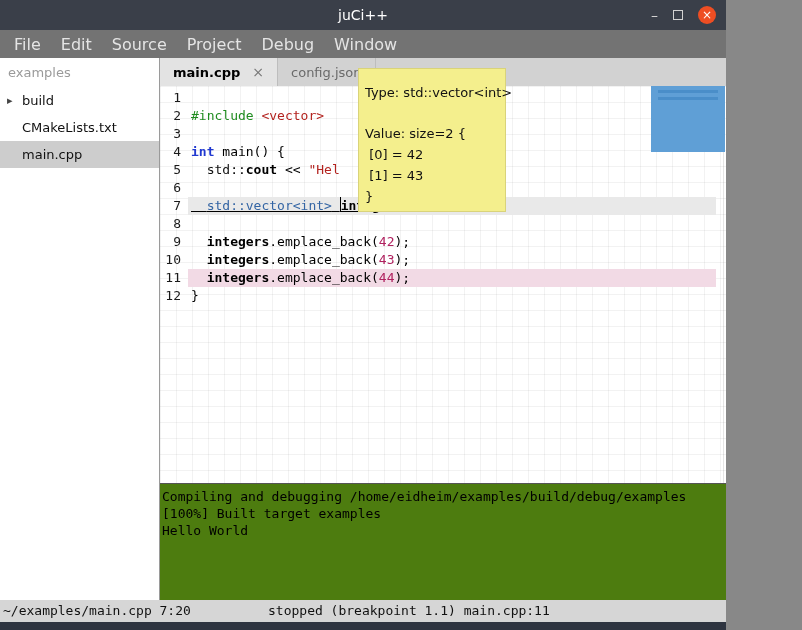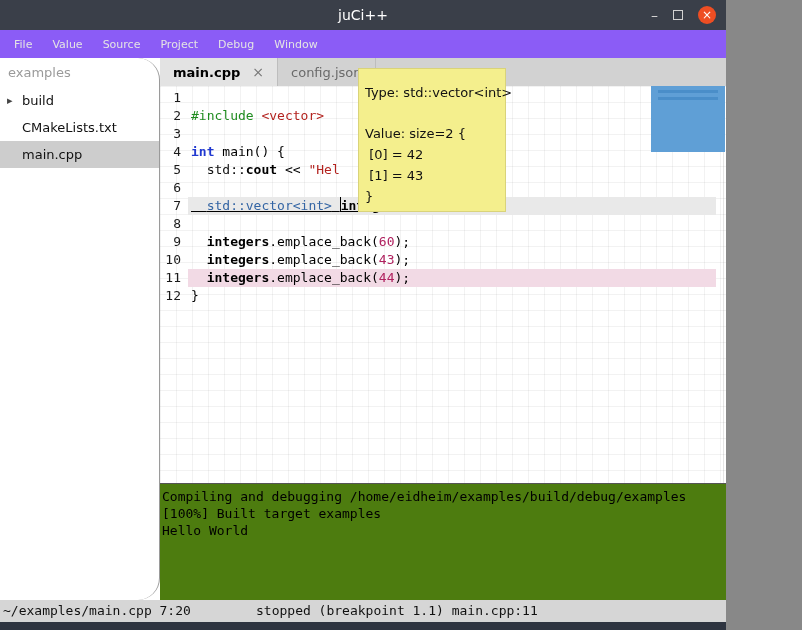--- a/index.html
+++ b/index.html
@@ -15,25 +15,25 @@
     display: flex; align-items: center; justify-content: center; position: relative;
   }
   .win-controls { position: absolute; right: 10px; top: 0; height: 30px; display: flex; align-items: center; gap: 15px; }
   .btn-min { color: #d2d2d2; font-size: 14px; line-height: 30px; cursor: default; }
   .btn-max { width: 10px; height: 10px; border: 1px solid #d2d2d2; }
   .btn-close {
     width: 18px; height: 18px; border-radius: 50%; background: #ee4e23; color: #fff;
     display: flex; align-items: center; justify-content: center; font-size: 12px; line-height: 1;
   }
   
-  .menubar { height: 28px; background: #8b5cf6; color: #e4e4e4; display: flex; align-items: center; font-size: 11px; padding-left: 4px; }
+  .menubar { height: 28px; background: #737373; color: #e4e4e4; display: flex; align-items: center; font-size: 16px; padding-left: 4px; }
   .menu-item { padding: 0 10px; }
   
   .main { display: flex; height: 542px; }
-  .sidebar { width: 160px; border-right: 1px solid #9a9a9a; background: #fff; flex: none; border-radius: 22px; }
+  .sidebar { width: 160px; border-right: 1px solid #9a9a9a; background: #fff; flex: none; }
   .sidebar-header { color: #9a9a9a; font-size: 13px; padding: 7px 8px 7px 8px; }
   .tree-item { height: 27px; display: flex; align-items: center; font-size: 13px; color: #111; padding-left: 22px; position: relative; }
   .tree-item.selected { background: #cdcdcd; }
   .expander { position: absolute; left: 7px; color: #444; font-size: 11px; }
   .content { flex: 1; display: flex; flex-direction: column; min-width: 0; }
   
   .tabbar { height: 28px; background: #d2d2d2; display: flex; font-size: 13px; align-items: stretch; flex: none; }
   .tab { display: flex; align-items: center; padding: 0 13px; color: #6a6a6a; border-right: 1px solid #bdbdbd; gap: 12px; }
   .tab.active { background: #e3e3e3; color: #000; font-weight: bold; }
   .tab-close { color: #777; font-weight: normal; font-size: 14px; }
@@ -67,21 +67,21 @@
   .bd { font-weight: bold; }
   .fn { font-weight: bold; }
   .ns { color: #111; text-align: right; }
   .pl { color: #000; }
   
   .terminal { flex: 1; border-top: 1px solid #555; background: #4d7c0f; font-family: "DejaVu Sans Mono", "Liberation Mono", monospace; font-size: 13px; color: #000; padding: 4px 0 0 2px; overflow: hidden; }
   .term-line { height: 17px; line-height: 17px; white-space: pre; }
   
   .statusbar { height: 22px; background: #d6d6d6; font-family: "DejaVu Sans Mono", "Liberation Mono", monospace; font-size: 13px; color: #111; position: relative; }
   .status-left { position: absolute; left: 3px; top: 3px; }
-  .status-center { position: absolute; left: 256px; top: 3px; }
+  .status-center { position: absolute; left: 268px; top: 3px; }
   .bottomstrip { height: 8px; background: #2e3440; }
   
   .tooltip {
     position: absolute; left: 358px; top: 68px; width: 148px; z-index: 10;
     background: #f4ef8d; border: 1px solid #d9d37a; font-size: 13px; color: #111;
     padding: 16px 6px 4px 6px;
   }
   .tooltip .type { height: 20px; white-space: nowrap; }
   .tooltip .gap { height: 18px; }
   .tooltip .vline { height: 21px; line-height: 21px; white-space: pre; }
@@ -95,21 +95,21 @@
     <div class="title">juCi++</div>
     <div class="win-controls">
       <span class="btn-min">–</span>
       <span class="btn-max"></span>
       <span class="btn-close">×</span>
     </div>
   </div>
 
   <div class="menubar">
       <span class="menu-item">File</span>
-      <span class="menu-item">Value</span>
+      <span class="menu-item">Edit</span>
       <span class="menu-item">Source</span>
       <span class="menu-item">Project</span>
       <span class="menu-item">Debug</span>
       <span class="menu-item">Window</span>
     </div>
 
   <div class="main">
     <div class="sidebar">
       <div class="sidebar-header">examples</div>
       <div>
@@ -166,21 +166,21 @@
             <div class="line current">
               <span class="gutter">7</span>
               <span class="codewrap"><span class="pl">  </span><span class="ty">std::vector&lt;int&gt;</span><span class="pl"> </span><span class="caret"></span><span class="bd">integers</span><span class="pl">;</span></span>
             </div>
             <div class="line">
               <span class="gutter">8</span>
               <span class="codewrap"></span>
             </div>
             <div class="line">
               <span class="gutter">9</span>
-              <span class="codewrap"><span class="pl">  </span><span class="bd">integers</span><span class="pl">.emplace_back(</span><span class="nu">60</span><span class="pl">);</span></span>
+              <span class="codewrap"><span class="pl">  </span><span class="bd">integers</span><span class="pl">.emplace_back(</span><span class="nu">42</span><span class="pl">);</span></span>
             </div>
             <div class="line">
               <span class="gutter">10</span>
               <span class="codewrap"><span class="pl">  </span><span class="bd">integers</span><span class="pl">.emplace_back(</span><span class="nu">43</span><span class="pl">);</span></span>
             </div>
             <div class="line bp">
               <span class="gutter">11</span>
               <span class="codewrap"><span class="pl">  </span><span class="bd">integers</span><span class="pl">.emplace_back(</span><span class="nu">44</span><span class="pl">);</span></span>
             </div>
             <div class="line">

